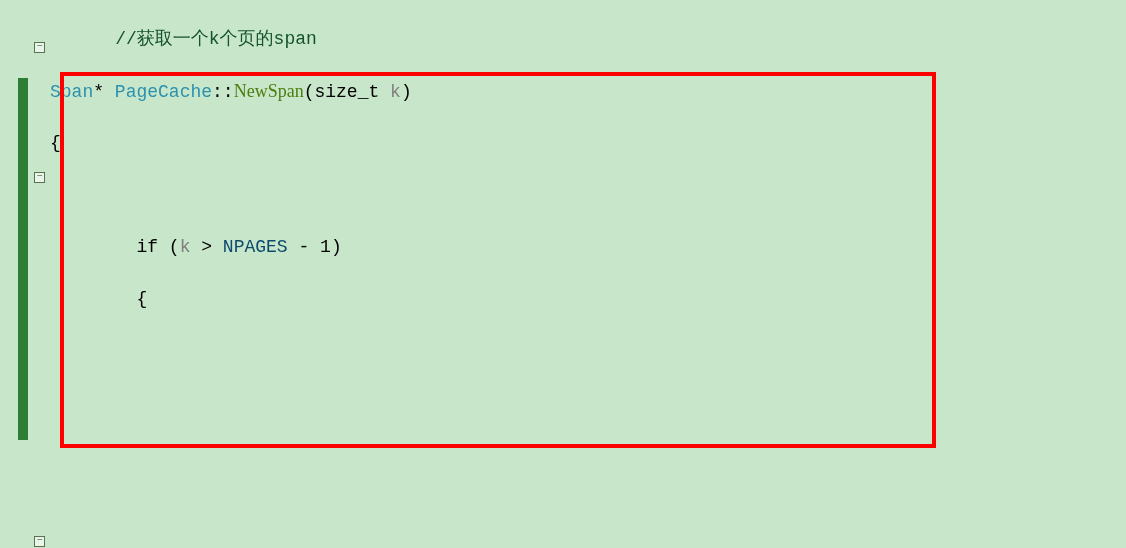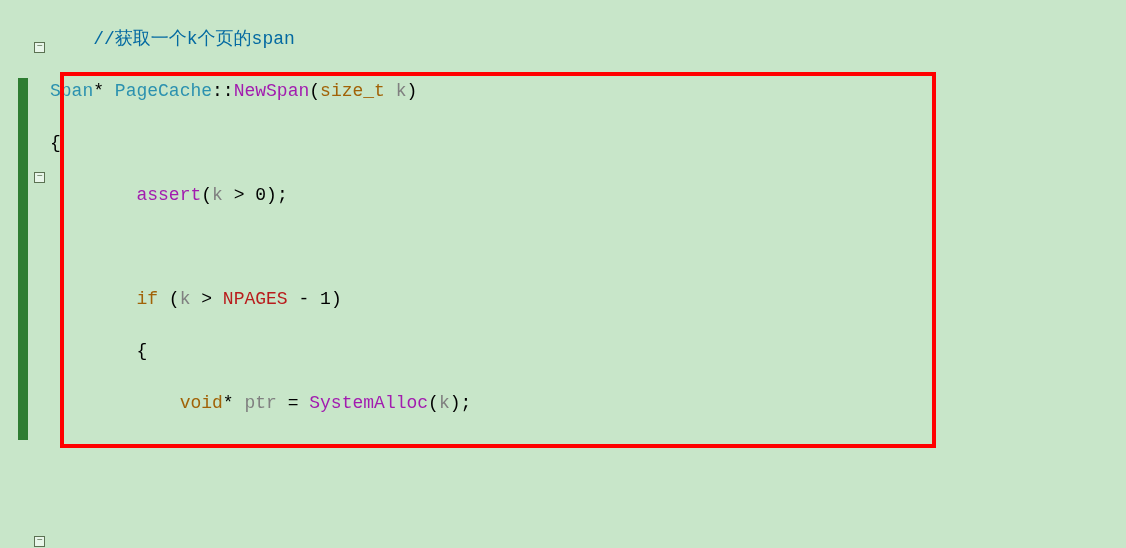--- a/index.html
+++ b/index.html
@@ -47,25 +47,25 @@
     }
     .fold-box::before { content: "−"; }
     .code-area {
       position: absolute;
       left: 50px;
       top: 0;
       white-space: pre;
       line-height: 26px;
     }
     .line { height: 26px; }
-    .c-comment { color: #0369a1; }
-    .c-keyword { color: #a16207; }
+    .c-comment { color: #14532d; margin-left: 22px; }
+    .c-keyword { color: #000000; }
     .c-type    { color: #2b91af; }
-    .c-func    { color: #a21caf; }
-    .c-macro   { color: #b91c1c; }
+    .c-func    { color: #4d7c0f; font-family: Liberation Serif, serif; }
+    .c-macro   { color: #0c4a6e; }
     .c-param   { color: #808080; }
     .c-punct   { color: #000000; }
     .c-var     { color: #808080; }
     .c-op      { color: #000000; }
     .c-black   { color: #000000; }
     .red-box {
       position: absolute;
       border: 4px solid #ff0000;
       left: 60px;
       top: 72px;
@@ -83,25 +83,23 @@
 <div class="gutter">
   <div class="fold-box" style="top:42px;"></div>
   <div class="fold-box" style="top:172px;"></div>
   <div class="fold-box" style="top:536px;"></div>
 </div>
 
 <div class="code-area">
 <div class="line"><span>    </span><span class="c-comment">//获取一个k个页的span</span></div>
 <div class="line"><span class="c-type">Span</span><span class="c-punct">* </span><span class="c-type">PageCache</span><span class="c-punct">::</span><span class="c-func">NewSpan</span><span class="c-punct">(</span><span class="c-keyword">size_t</span><span> </span><span class="c-param">k</span><span class="c-punct">)</span></div>
 <div class="line"><span></span><span class="c-punct">{</span></div>
-<div class="line"><span>        </span><span class="c-func">assert</span><span class="c-punct">(</span><span class="c-param">k</span><span class="c-op"> &gt; </span><span class="c-black">0</span><span class="c-punct">);</span></div>
 <div class="line"><span> </span></div>
 <div class="line"><span>        </span><span class="c-keyword">if</span><span class="c-punct"> (</span><span class="c-param">k</span><span class="c-op"> &gt; </span><span class="c-macro">NPAGES</span><span class="c-op"> - </span><span class="c-black">1</span><span class="c-punct">)</span></div>
 <div class="line"><span>        </span><span class="c-punct">{</span></div>
-<div class="line"><span>            </span><span class="c-keyword">void</span><span class="c-punct">* </span><span class="c-var">ptr</span><span class="c-op"> = </span><span class="c-func">SystemAlloc</span><span class="c-punct">(</span><span class="c-param">k</span><span class="c-punct">);</span></div>
 <div class="line"></div>
 
 
 
 
 
 
 
 
 

